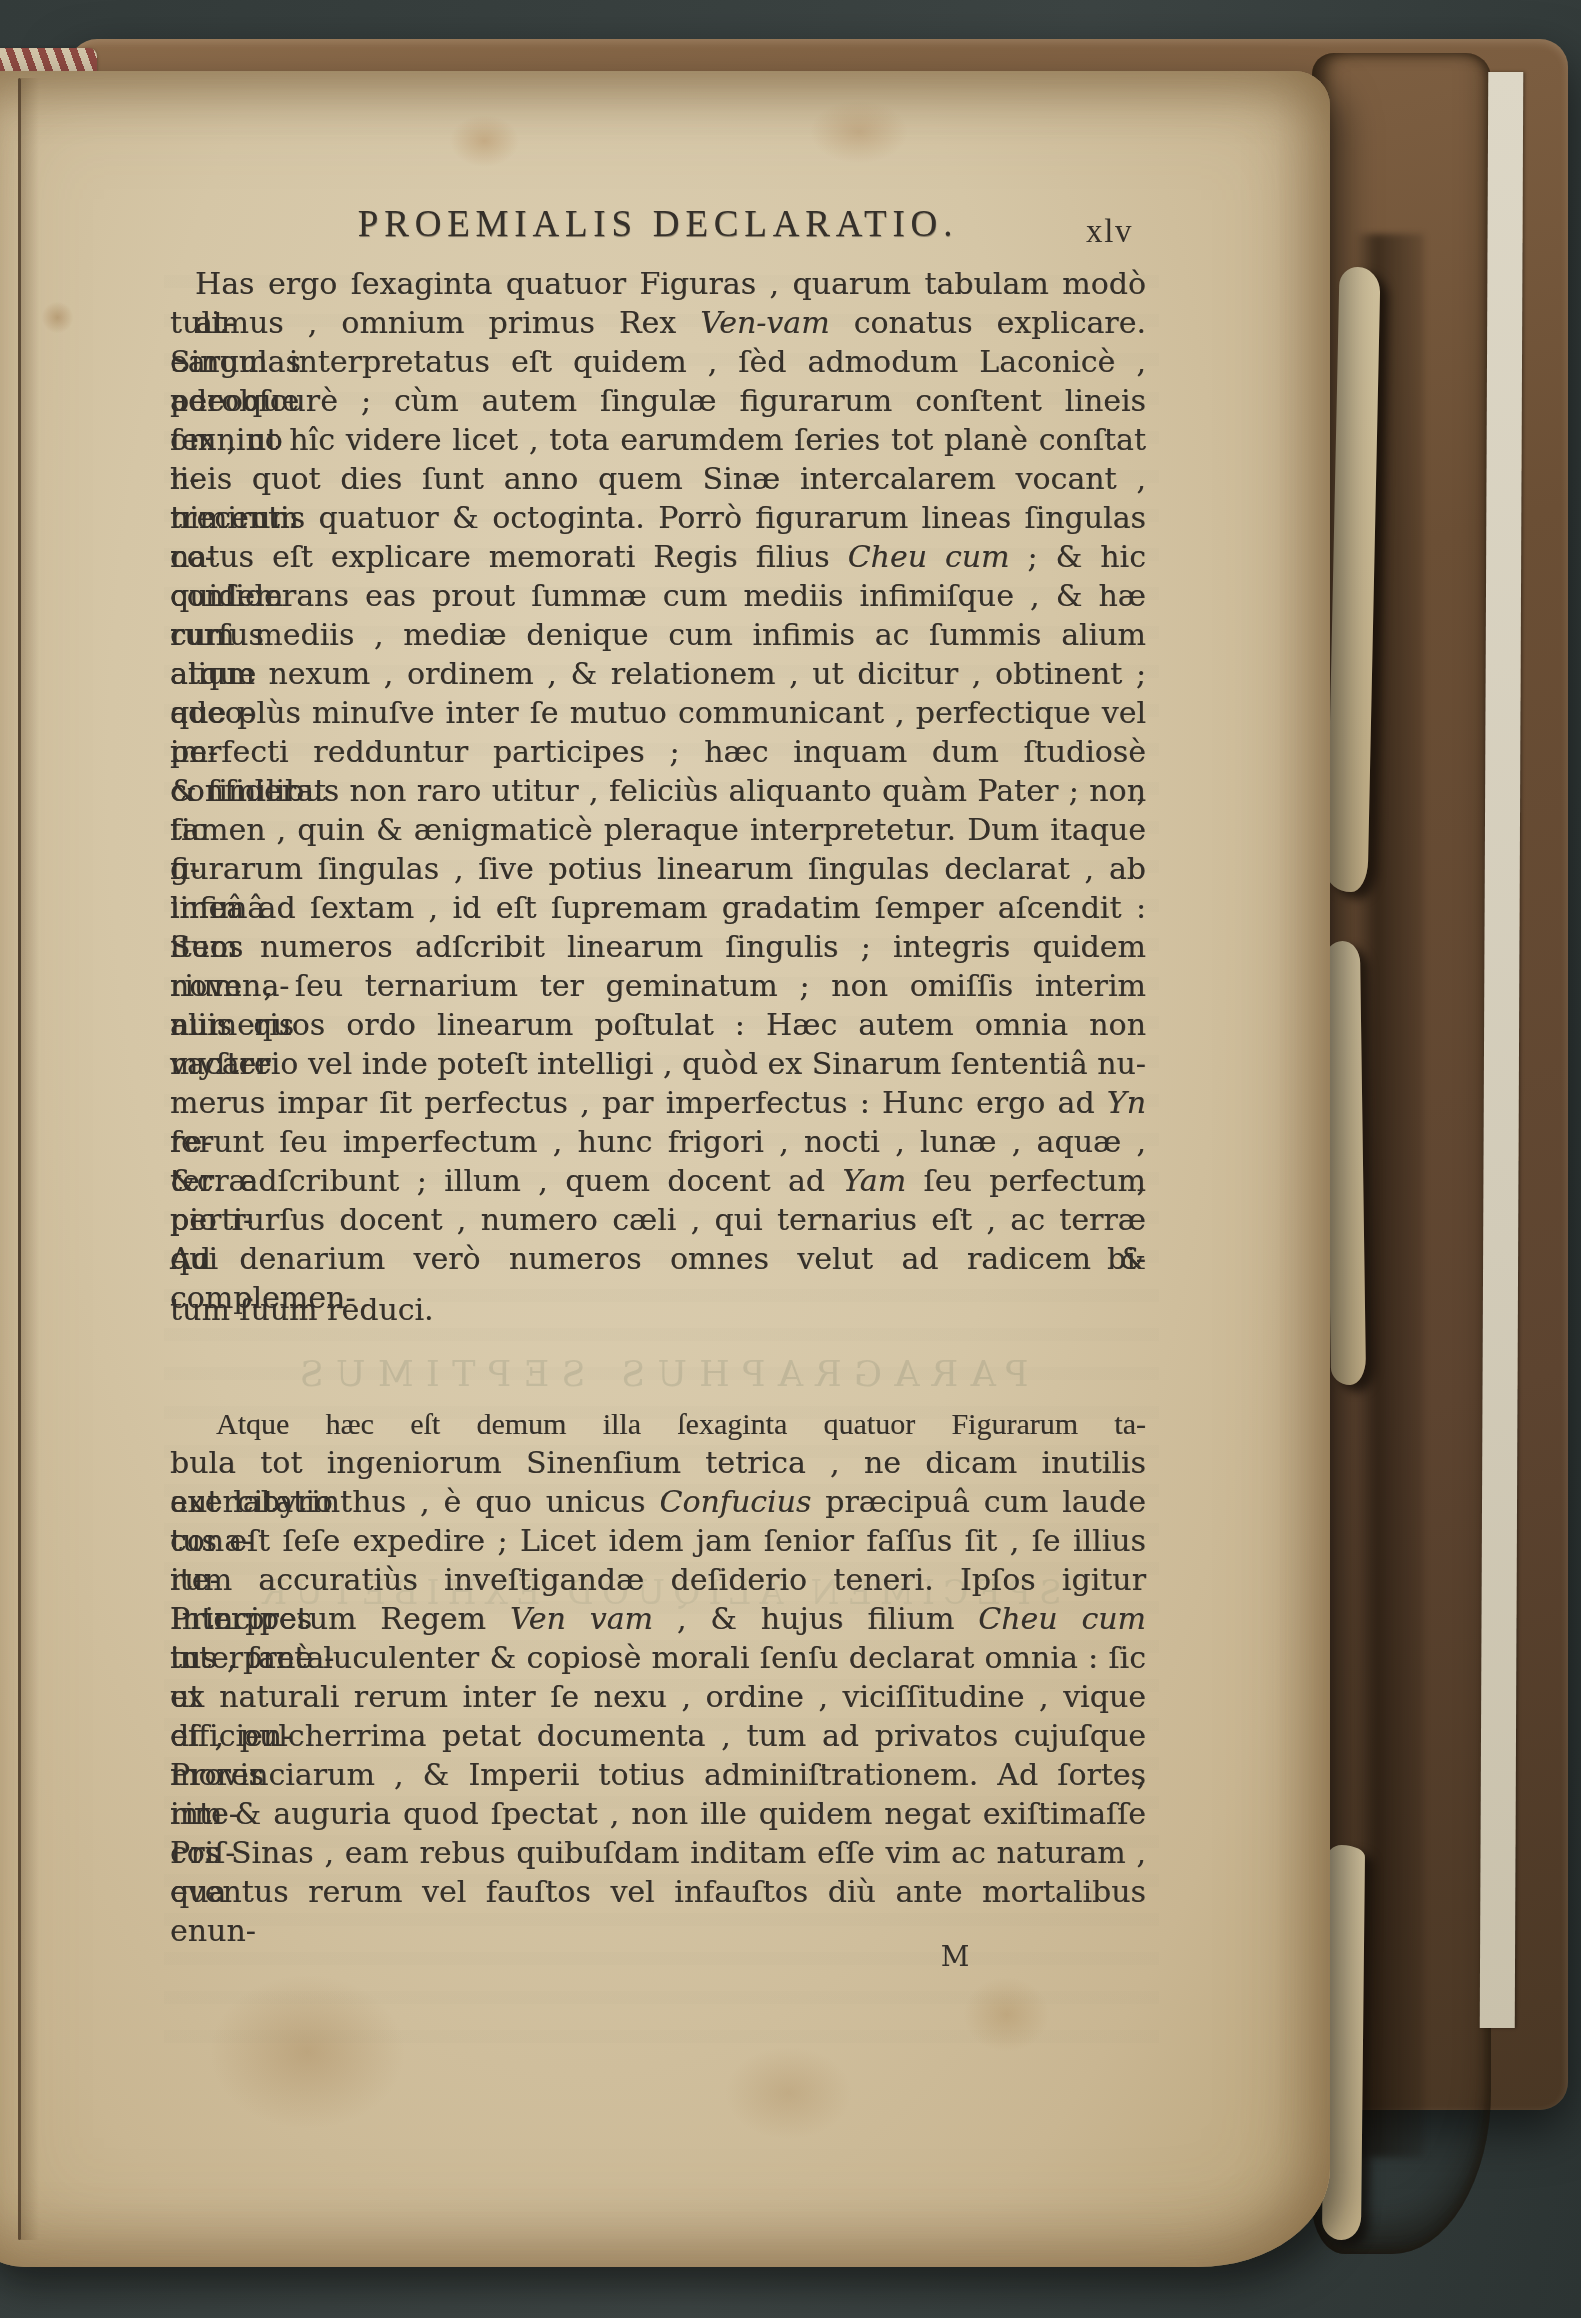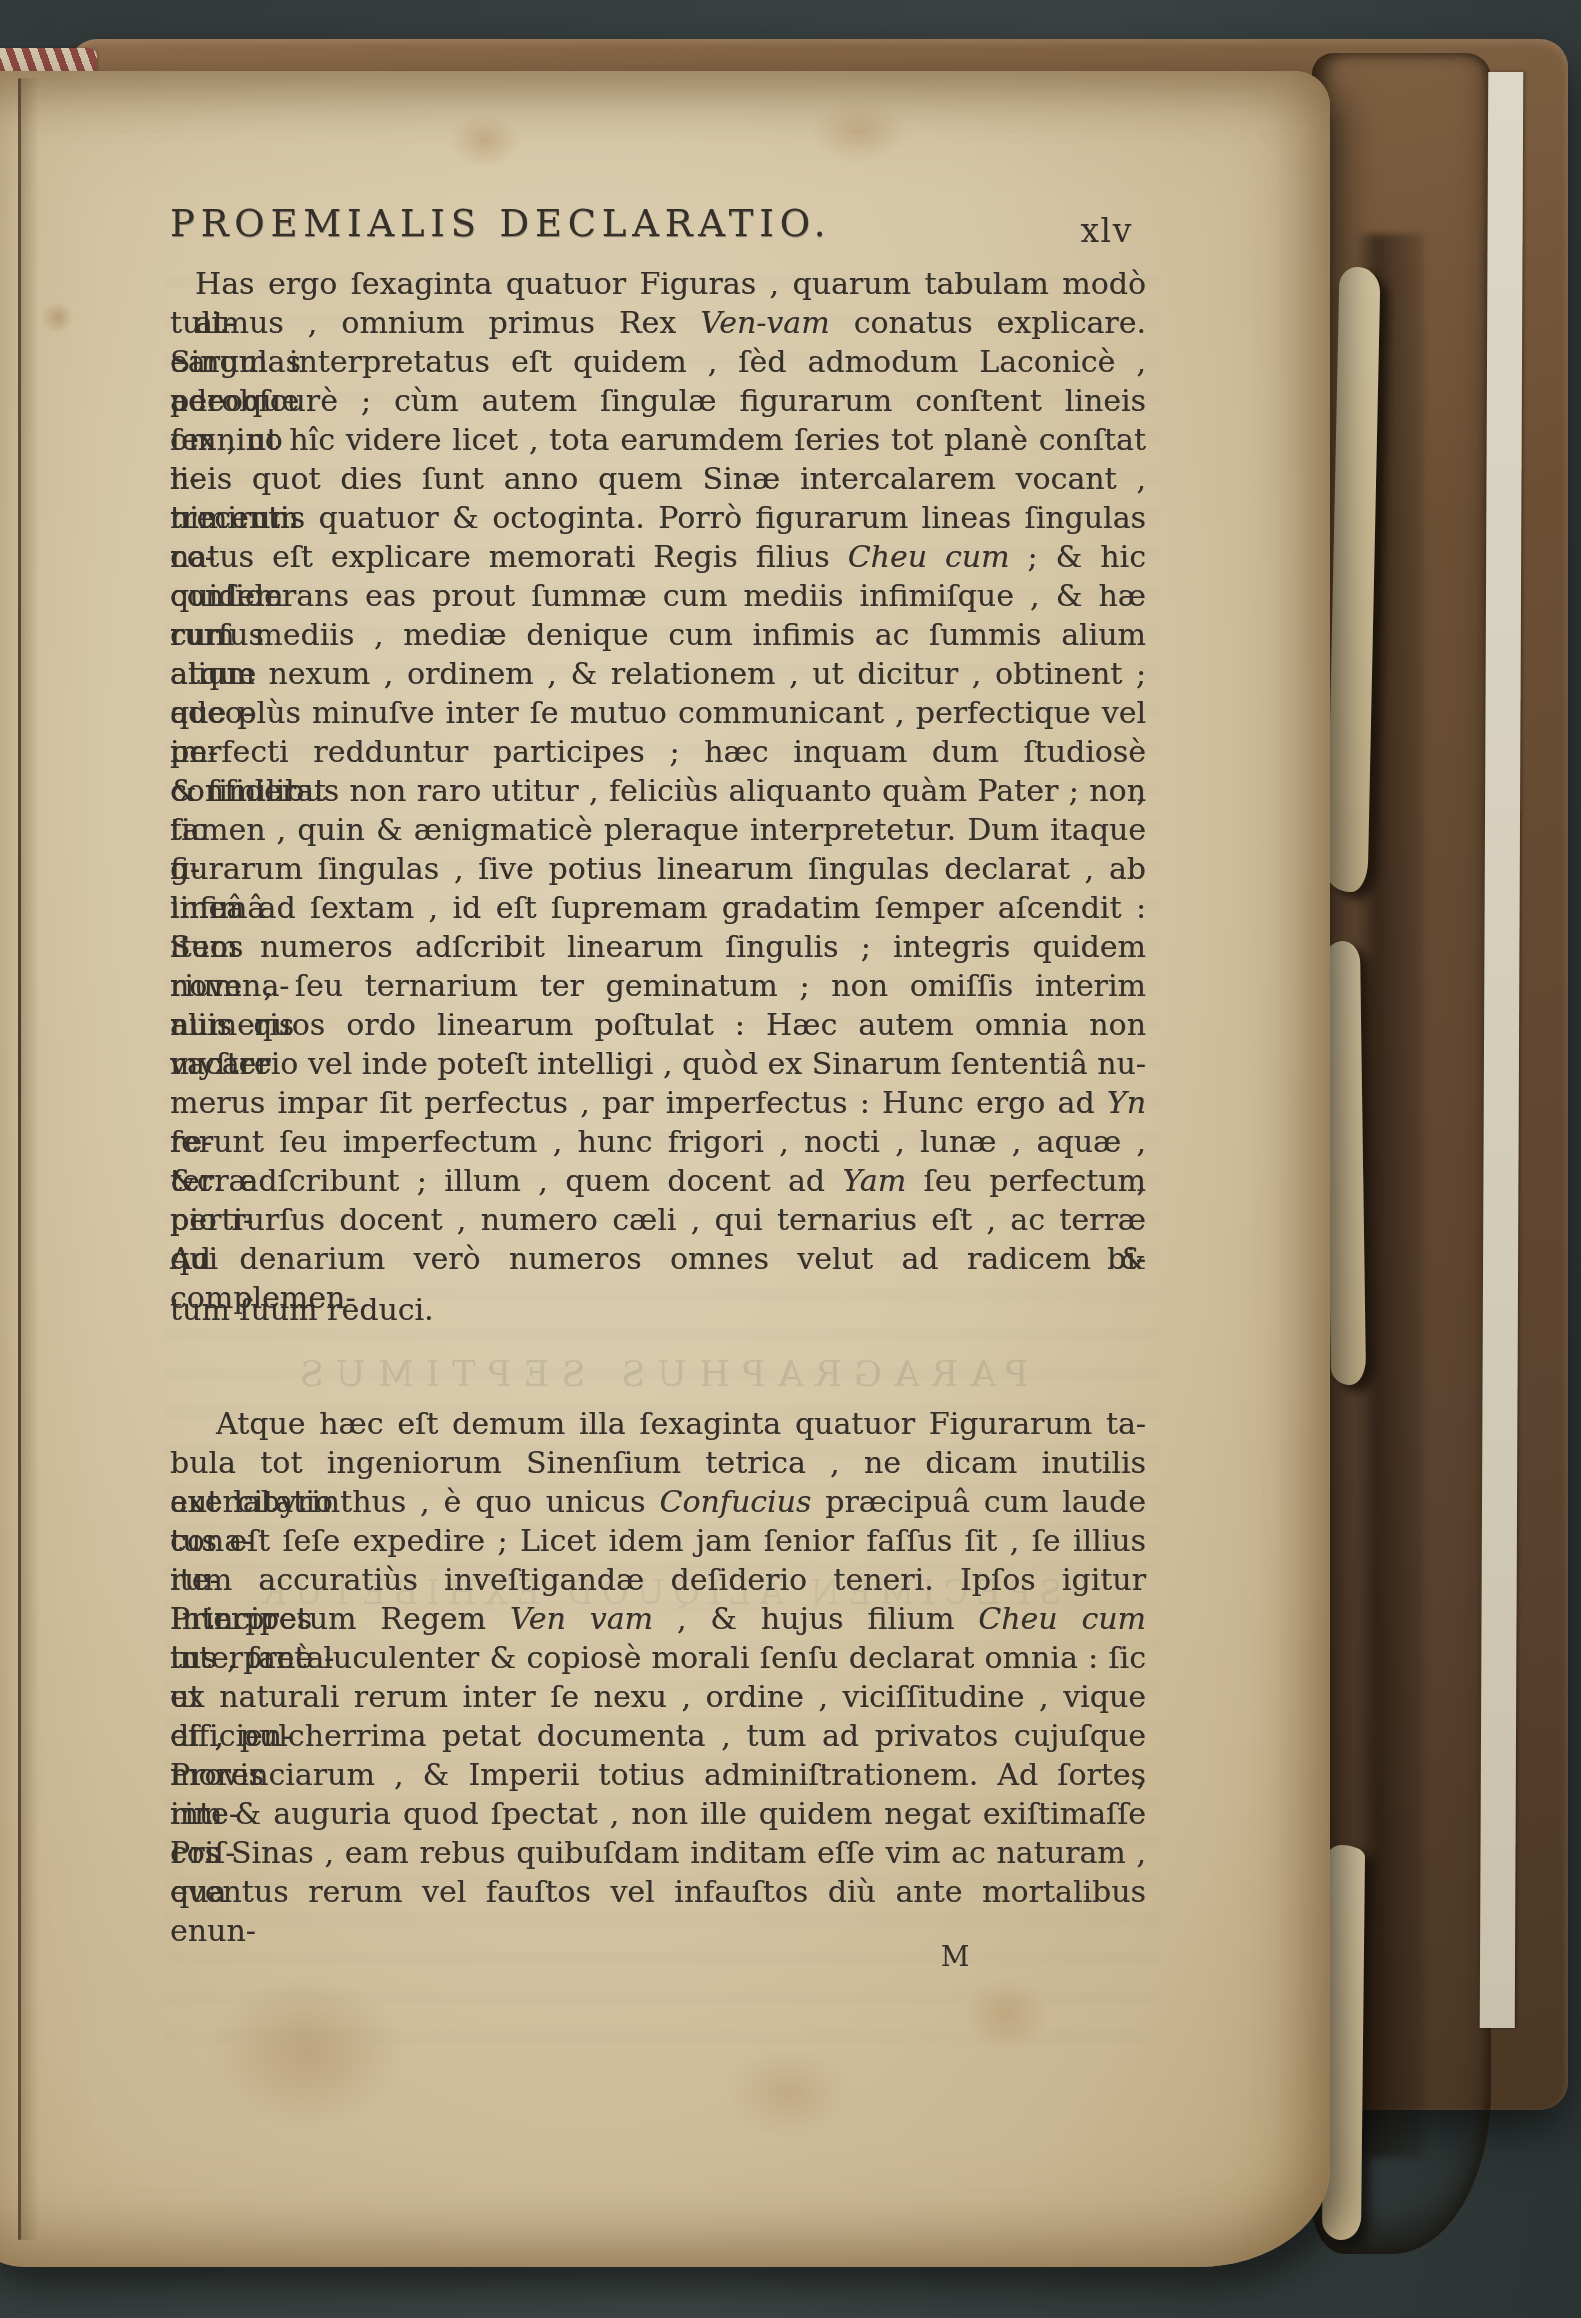--- a/index.html
+++ b/index.html
@@ -47,32 +47,32 @@
   .s1{left:460px;top:33px;width:99px;height:74px;background:radial-gradient(closest-side,rgba(160,110,55,.30),transparent 70%);}
   .s2{left:814px;top:16.4px;width:140px;height:90px;background:radial-gradient(closest-side,rgba(150,100,50,.25),transparent 70%);}
   .s3{left:58px;top:222px;width:49px;height:49px;background:radial-gradient(closest-side,rgba(140,95,45,.35),transparent 65%);}
   .s4{left:197px;top:1874px;width:271px;height:214px;background:radial-gradient(closest-side,rgba(145,105,55,.28),transparent 72%);}
   .s5{left:723px;top:1956px;width:181px;height:132px;background:radial-gradient(closest-side,rgba(150,110,60,.22),transparent 70%);}
   .s6{left:970px;top:1890px;width:123px;height:107px;background:radial-gradient(closest-side,rgba(155,115,60,.26),transparent 70%);}
   .show-through{position:absolute;left:189px;top:197px;width:995px;height:1775px;opacity:.5;pointer-events:none;
          background:repeating-linear-gradient(0deg,rgba(110,115,95,.05) 0 13px,rgba(0,0,0,0) 13px 39px);}
   
   .text-block{position:absolute;left:195px;top:131px;width:976px;color:#35302a;}
-  .header-row{position:relative;height:51px;text-align:left;}
+  .header-row{position:relative;height:51px;text-align:center;font-family:Liberation Serif, serif;}
   .title{font-size:37px;letter-spacing:5.8px;white-space:nowrap;
          text-shadow:0.4px 0.5px 0.7px rgba(50,44,36,.5);}
   .pagenum{position:absolute;right:13px;bottom:3.3px;font-size:33px;letter-spacing:1.6px;margin-left:17px;}
   .para{position:absolute;left:0;width:100%;z-index:2;}
   .para1{top:62px;}
   .para2{top:1202px;}
   .line{height:39px;line-height:39px;font-size:30px;white-space:normal;
         text-align:justify;text-align-last:justify;
         text-shadow:0.3px 0.4px 0.6px rgba(53,47,40,.45);}
   .para1 .indent{padding-left:25px;}
-  .para2 .indent{padding-left:46px;}
+  .para2 .indent{padding-left:46px;font-family:Liberation Serif, serif;}
   .line.short{text-align-last:left;margin-top:12px;}
   .it{font-style:italic;}
   .ghost{position:absolute;left:0;width:100%;text-align:center;transform:scaleX(-1);
          white-space:nowrap;z-index:1;pointer-events:none;}
   .ghost1{top:1152px;font-size:35px;letter-spacing:12.3px;color:rgba(92,104,86,.17);}
   .ghost2{top:1371px;font-size:33px;letter-spacing:8.2px;color:rgba(92,104,86,.10);}
   .sig{position:absolute;top:1738px;left:752px;width:66px;text-align:center;font-size:28px;z-index:2;}
 </style>
 </head>
 <body>

